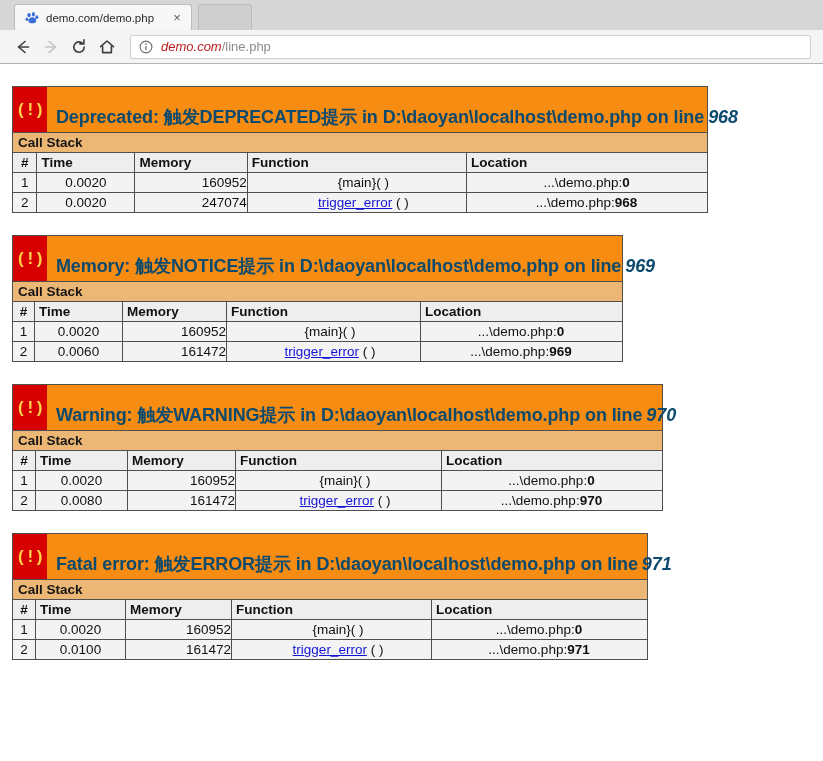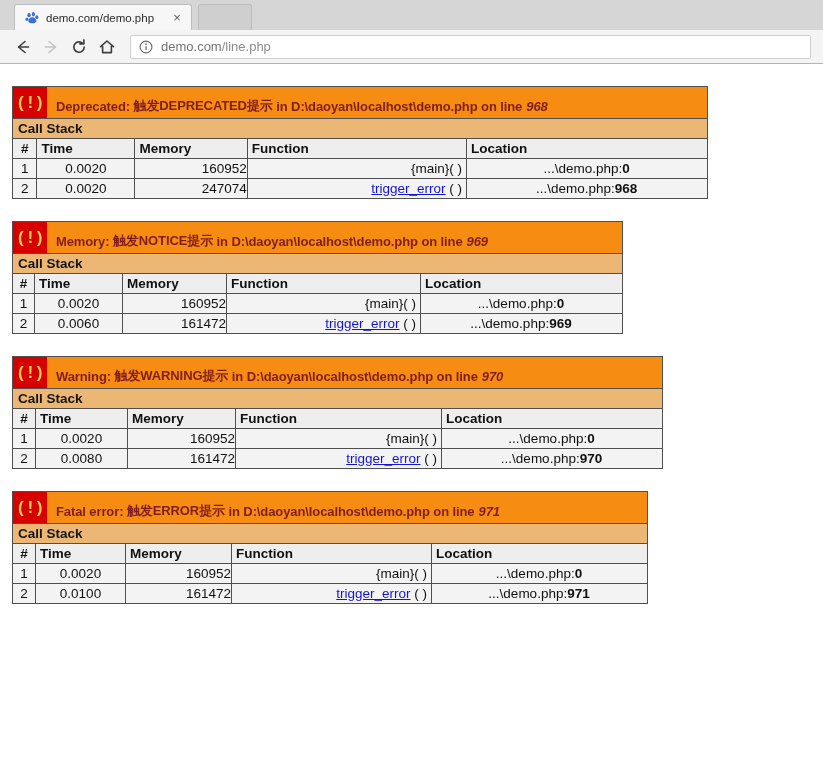--- a/index.html
+++ b/index.html
@@ -105,21 +105,21 @@
     flex: 0 0 14px;
     width: 14px; height: 14px;
     margin-right: 8px;
   }
   .url-text {
     font-size: 13px;
     color: #8d8d8d;
     white-space: nowrap;
     font-family: "Liberation Sans", sans-serif;
   }
-  .url-host { color: #737373; }
+  .url-host { color: #b91c1c; font-style: italic; }
 
   
   #page {
     padding: 22px 0 0 12px;
     background: #ffffff;
     height: 695px;
     box-sizing: border-box;
   }
 
   .xdebug-block {
@@ -161,24 +161,24 @@
     align-items: center;
     justify-content: center;
     padding: 4px 5px 5px 5px;
     flex: 0 0 auto;
     letter-spacing: -0.5px;
     font-family: "Liberation Sans", sans-serif;
   }
   .err-title-text {
     display: flex;
     align-items: center;
-    padding: 10px 6px 3px 9px;
-    font-size: 13px;
+    padding: 18px 6px 3px 9px;
+    font-size: 18px;
     font-weight: bold;
-    color: #7f1d1d;
+    color: #0c4a6e;
     white-space: nowrap;
     letter-spacing: -0.1px;
   }
   .err-title-text .lineno {
     font-style: italic;
     font-weight: bold;
     margin-left: 4px;
   }
 
   
@@ -197,21 +197,21 @@
     text-align: left;
     font-size: 13.5px;
     padding: 2px 4px;
   }
   tr.head-row > th.col-num { text-align: center; padding-left: 2px; padding-right: 2px; }
 
   tr.data-row > td { background: #f3f3f3; }
   td.col-num { text-align: center; }
   td.col-time { text-align: center; }
   td.col-mem { text-align: right; padding-right: 0px; }
-  td.col-func { text-align: right; padding-left: 17px; }
+  td.col-func { text-align: center; padding-left: 17px; }
   td.col-loc  { text-align: center; padding-left: 3px; }
 
   .fn-link {
     color: #1414d6;
     text-decoration: underline;
   }
   .fn-paren { color: #101010; }
   .loc-line { font-weight: bold; }
 </style>
 </head>

